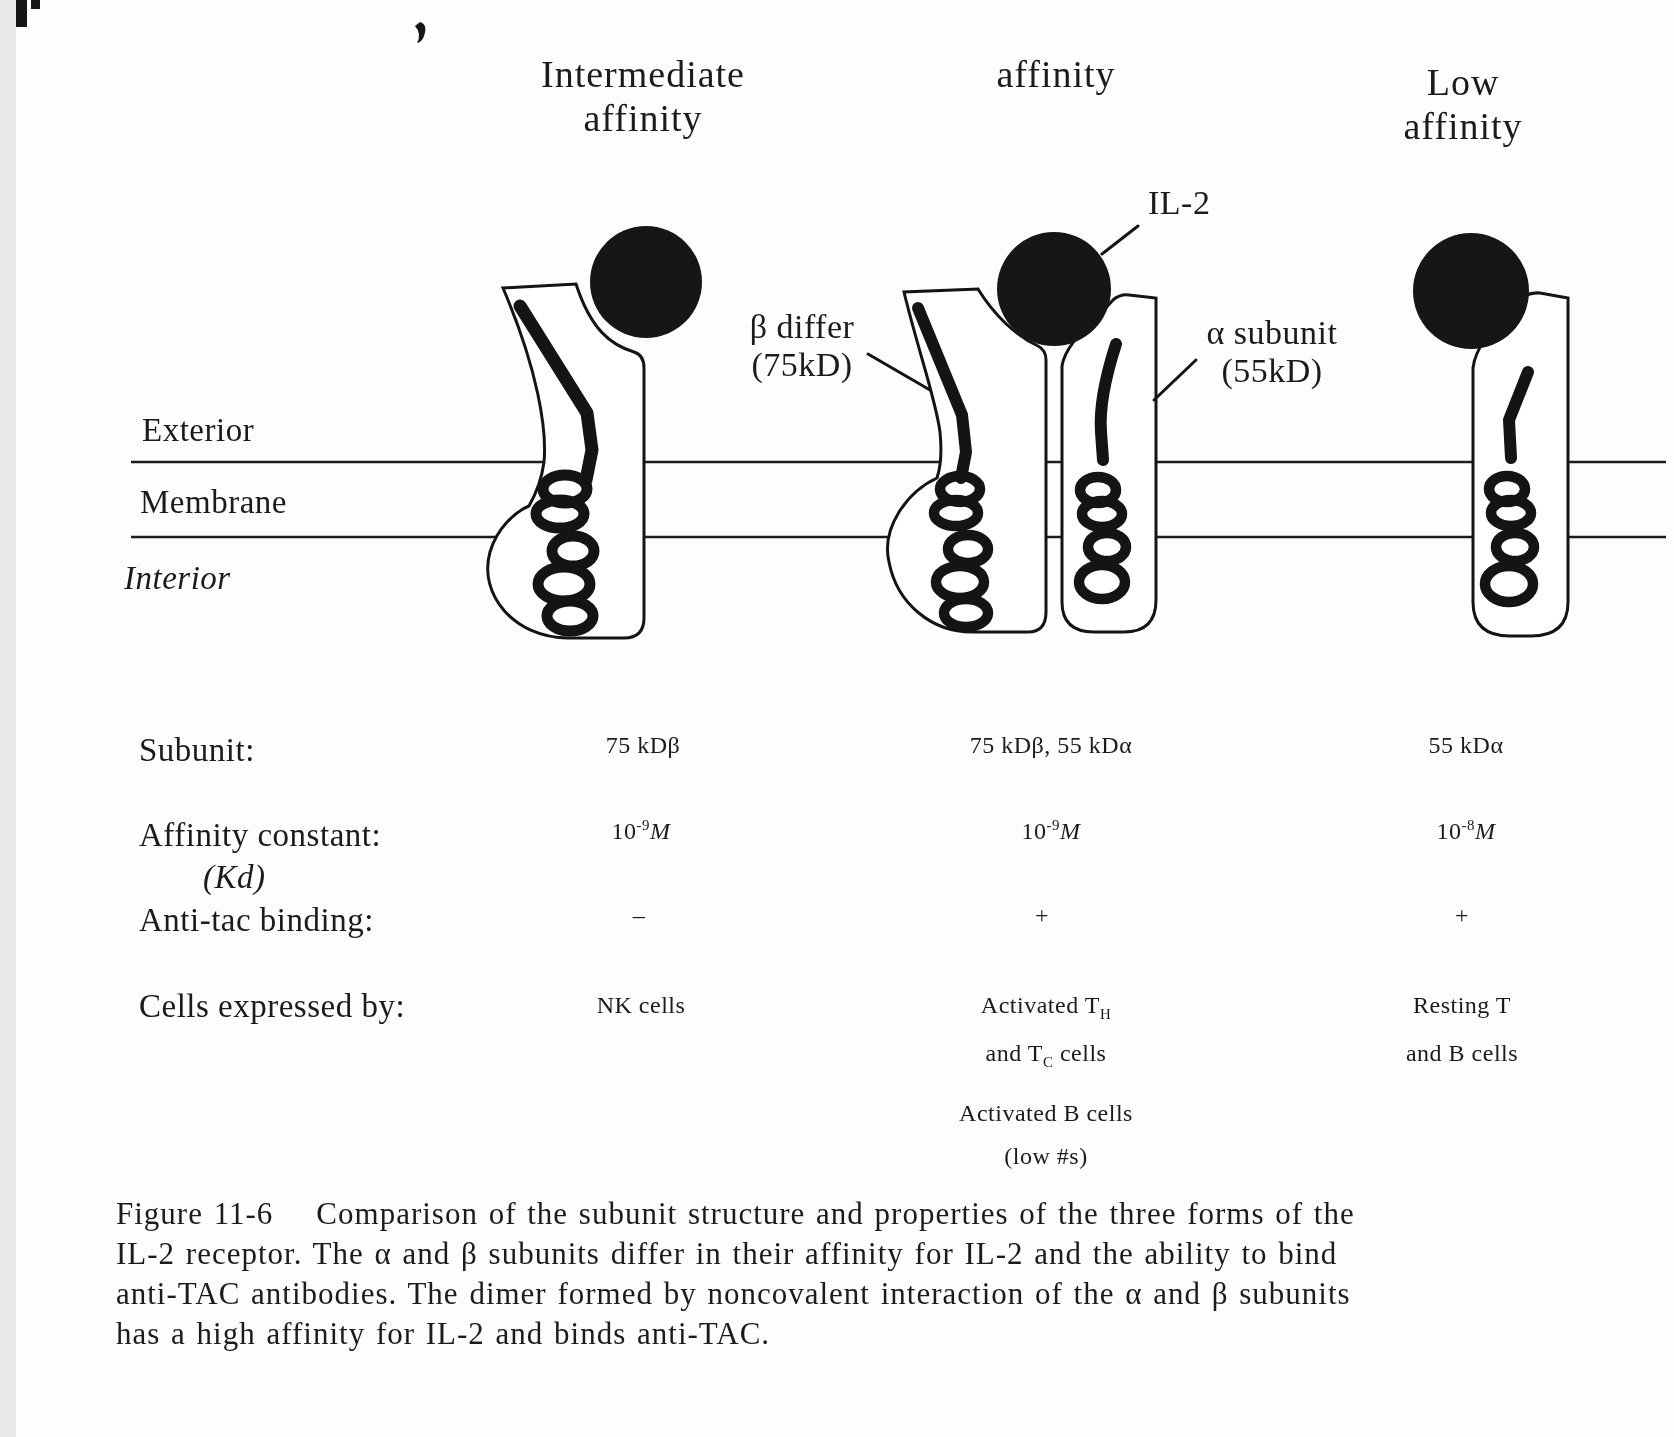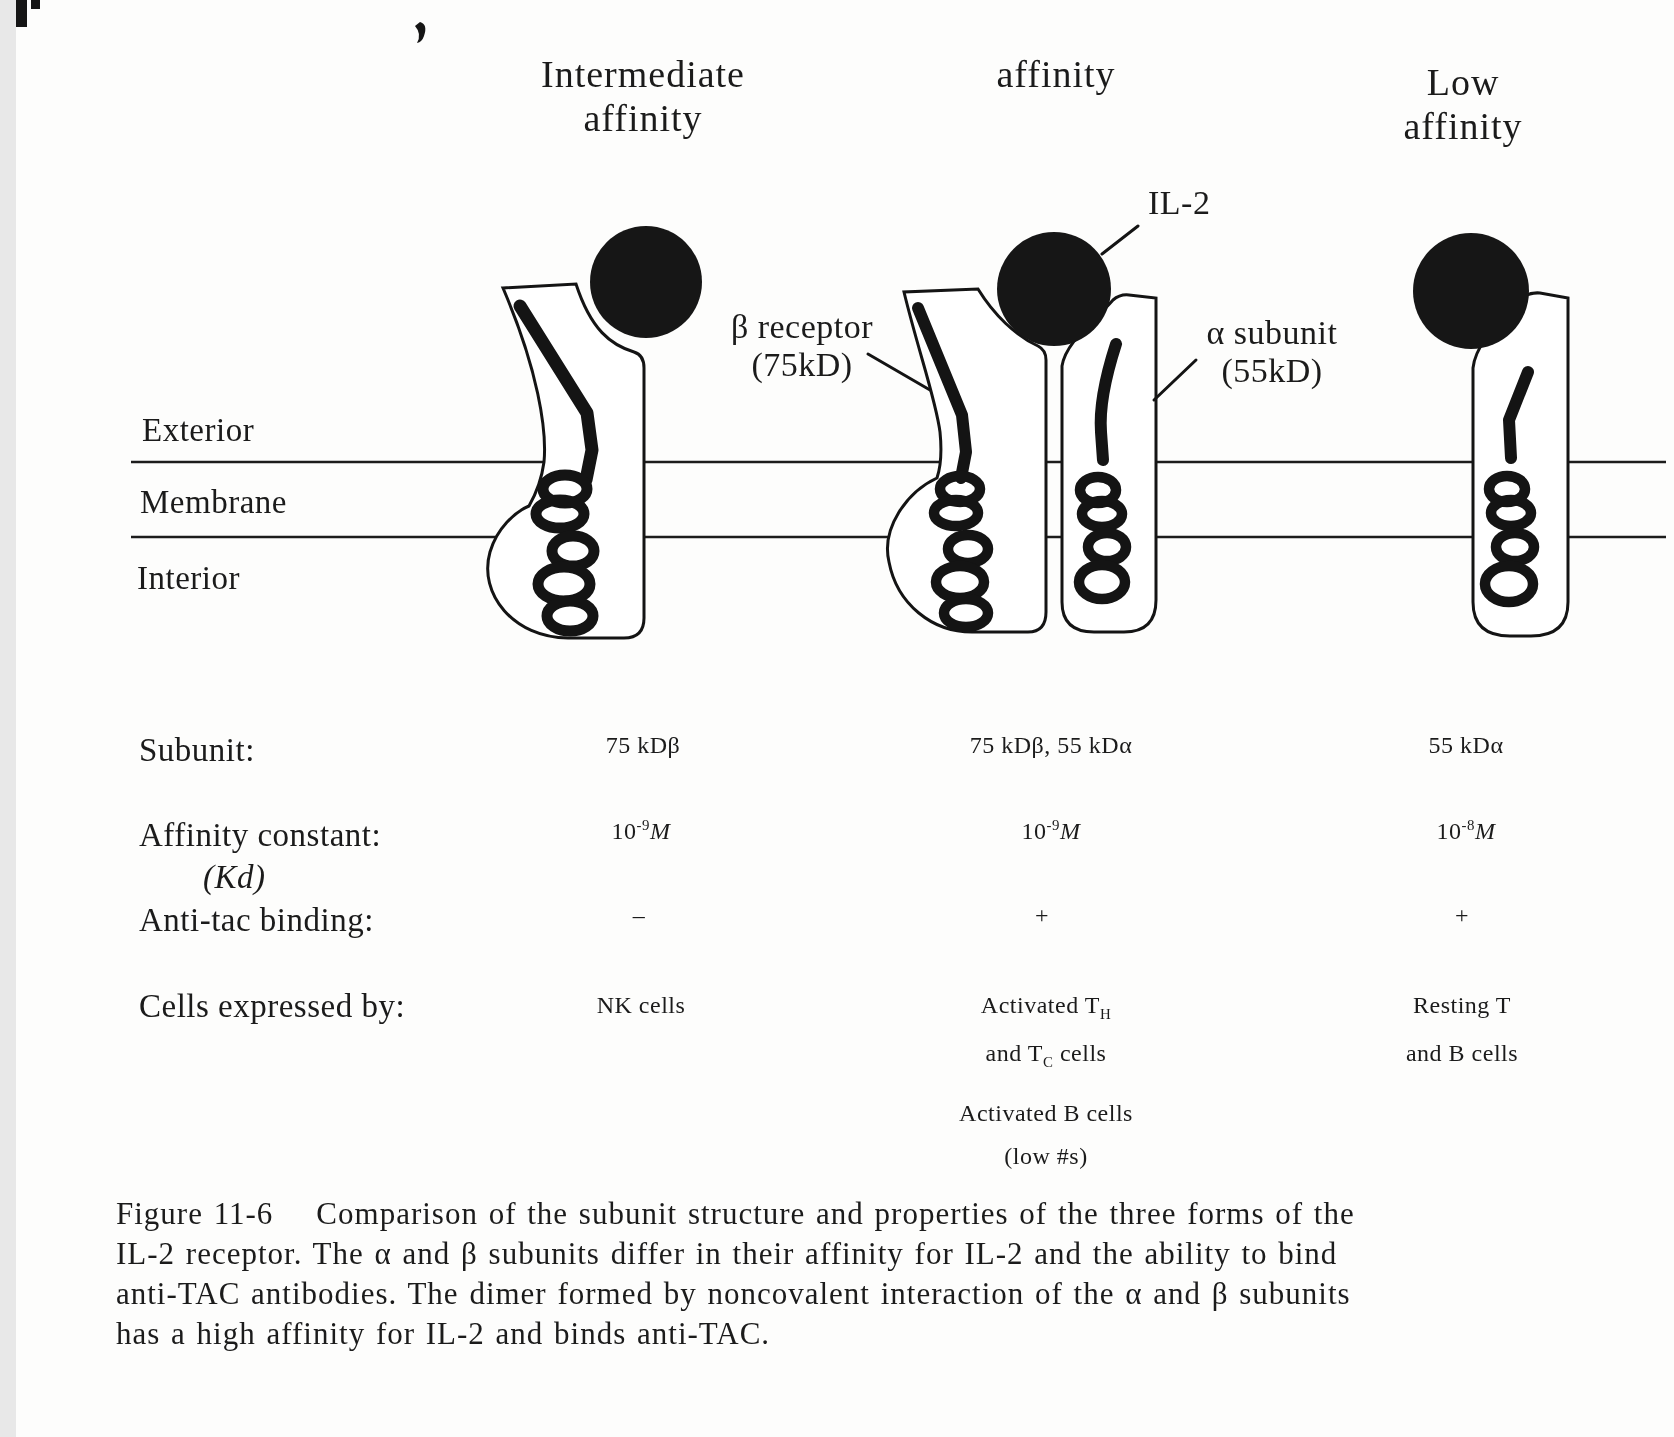--- a/index.html
+++ b/index.html
@@ -120,32 +120,32 @@
     <div>affinity</div>
   </div>
   <div class="abs ctr hdr" style="left:1197px;top:60px;width:500px;">
     <div>Low</div>
     <div>affinity</div>
   </div>
 
   <div class="abs callout" style="left:1132px;top:184px;">IL-2</div>
 
   <div class="abs ctr callout" style="left:636px;top:308px;width:300px;">
-    <div>β receptor</div>
+    <div>β differ</div>
     <div>(75kD)</div>
   </div>
 
   <div class="abs ctr callout" style="left:1106px;top:314px;width:300px;">
     <div>α subunit</div>
     <div>(55kD)</div>
   </div>
 
   <div class="abs lbl" style="left:126px;top:412px;">Exterior</div>
   <div class="abs lbl" style="left:124px;top:484px;">Membrane</div>
-  <div class="abs lbl" style="left:121px;top:560px;">Interior</div>
+  <div class="abs lbl" style="left:108px;top:560px;font-style:italic;">Interior</div>
 
   <div class="abs lbl" style="left:123px;top:732px;">Subunit:</div>
   <div class="abs ctr val" style="left:367px;top:732px;width:520px;">75 kDβ</div>
   <div class="abs ctr val" style="left:775px;top:732px;width:520px;">75 kDβ, 55 kDα</div>
   <div class="abs ctr val" style="left:1190px;top:732px;width:520px;">55 kDα</div>
 
   <div class="abs lbl" style="left:123px;top:817px;">Affinity constant:</div>
   <div class="abs lbl" style="left:187px;top:859px;font-style:italic;">(Kd)</div>
 
   <div class="abs ctr val" style="left:365px;top:817px;width:520px;"><span>10</span><sup>-9</sup><span class="unitM">M</span></div>

